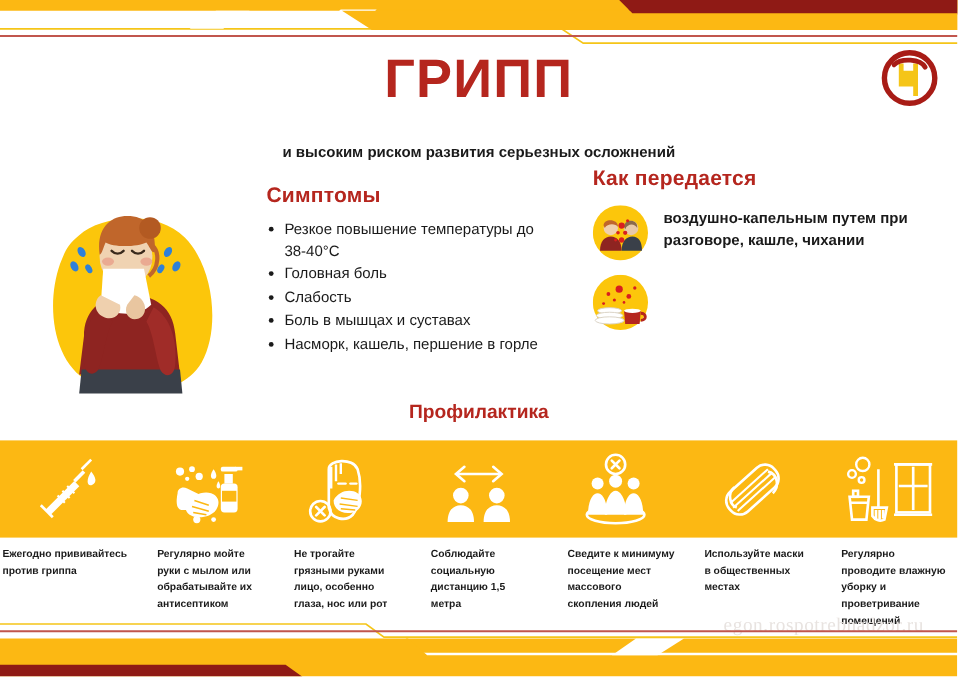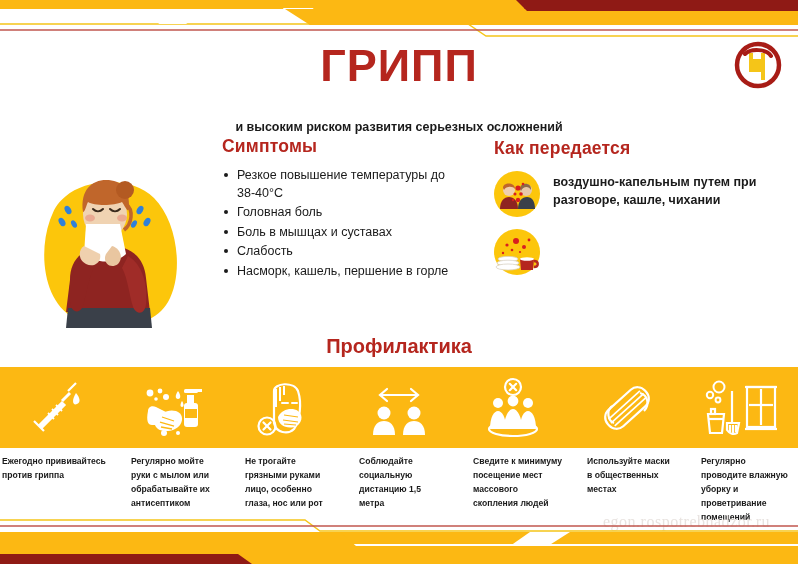--- a/index.html
+++ b/index.html
@@ -39,21 +39,21 @@
   .logo{position:absolute;left:733px;top:40px;width:50px;height:50px;}
 
   
   .person-ill{position:absolute;left:22px;top:162px;width:165px;height:175px;}
 
   
   .sec-head{
     font-size:17.5px;font-weight:bold;color:#b5261e;
     letter-spacing:0.2px;
   }
-  .symptoms{position:absolute;left:222px;top:136px;width:235px;}
+  .symptoms{position:absolute;left:222px;top:152px;width:235px;}
   .symptoms ul{margin:10px 0 0 0;padding:0 0 0 15px;list-style:none;}
   .symptoms li{
     position:relative;
     font-size:12.5px;font-weight:normal;line-height:1.40;
     color:#1a1a1a;margin-bottom:2px;
   }
   .symptoms li:before{
     content:"";position:absolute;left:-13px;top:6px;
     width:4px;height:4px;border-radius:50%;background:#1a1a1a;
   }
@@ -63,21 +63,21 @@
   .tr-row{display:flex;align-items:flex-start;margin-top:12px;}
   .tr-icon{width:46px;height:46px;flex:0 0 46px;margin-right:13px;}
   .tr-text{
     font-size:12.5px;font-weight:bold;line-height:1.42;color:#1a1a1a;
     padding-top:3px;
   }
 
   
   .prev-title{
     position:absolute;left:0;top:335px;width:798px;text-align:center;
-    font-size:20px;font-weight:bold;color:#b5261e;
+    font-size:16px;font-weight:bold;color:#b5261e;
   }
   .prev-band{
     position:absolute;left:0;top:367px;width:798px;height:81px;
     background:#fcb813;
   }
   .prev-icons{
     position:absolute;left:0;top:367px;width:798px;height:81px;
     display:flex;
   }
   .prev-icon-cell{
@@ -179,22 +179,22 @@
         <ellipse cx="112" cy="62" rx="2.5" ry="4" transform="rotate(30 112 62)"></ellipse>
       </g>
     </svg>
   </div>
 
   <div class="symptoms">
     <div class="sec-head">Симптомы</div>
     <ul>
       <li>Резкое повышение температуры до 38-40°C</li>
       <li>Головная боль</li>
+      <li>Слабость</li>
       <li>Боль в мышцах и суставах</li>
-      <li>Слабость</li>
       <li>Насморк, кашель, першение в горле</li>
     </ul>
   </div>
 
   <div class="transmission">
     <div class="sec-head">Как передается</div>
 
     <div class="tr-row">
       <div class="tr-icon">
         <svg width="46" height="46" viewBox="0 0 46 46">

